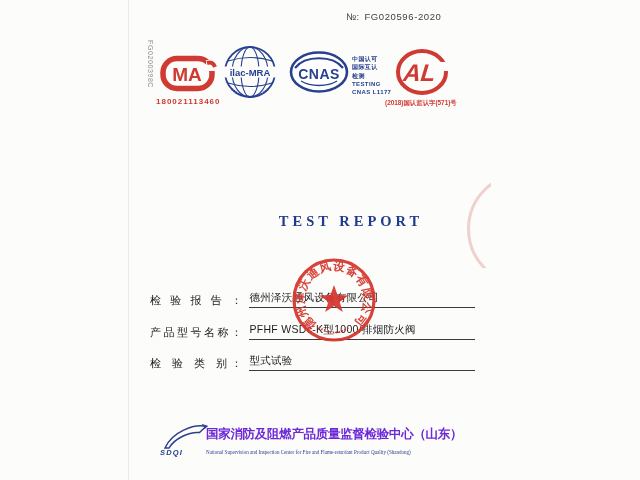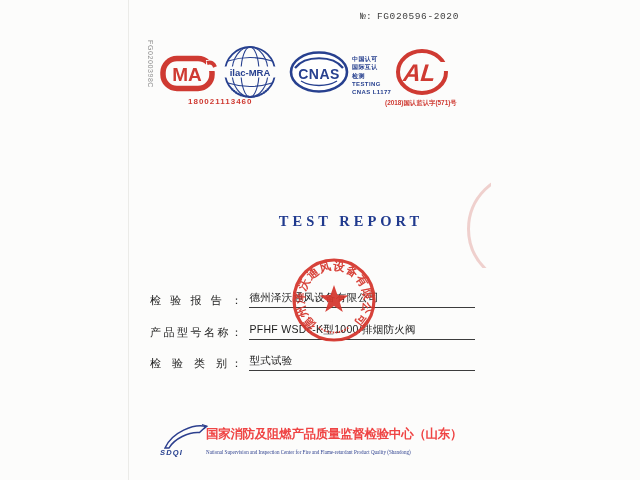--- a/index.html
+++ b/index.html
@@ -1,31 +1,31 @@
 <!DOCTYPE html>
 <html><head>
 <meta charset="utf-8">
 <style>
   html,body{margin:0;padding:0;}
   body{width:640px;height:480px;background:#fbfbfa;overflow:hidden;
        font-family:"Liberation Sans",sans-serif;-webkit-font-smoothing:antialiased;}
   .stage{position:relative;width:640px;height:480px;background:#fcfcfb;}
   .page-edge{position:absolute;left:128px;top:0;width:1px;height:480px;background:#ebebe8;}
 
-  .doc-no{position:absolute;left:360px;top:11px;font-family:Liberation Mono, monospace;
+  .doc-no{position:absolute;left:346px;top:11px;font-family:Liberation Sans, sans-serif;
           font-size:9.5px;color:#3f3f3f;letter-spacing:.3px;text-align:center;}
   .doc-no .num{margin-left:5px;letter-spacing:.6px;}
 
   .side-code{position:absolute;left:147px;top:40px;writing-mode:vertical-rl;
              font-size:7px;color:#8f8f8f;letter-spacing:.6px;}
 
   .logo{position:absolute;}
   .cma-svg{left:160px;top:54px;}
   .cma-no{position:absolute;left:156px;top:97px;font-size:8px;font-weight:bold;
-          color:#cf3a32;letter-spacing:1px;margin-left:32px;}
+          color:#cf3a32;letter-spacing:1px;}
   .ilac-svg{left:223px;top:45px;}
   .cnas-svg{left:289px;top:50px;}
   .cnas-desc{position:absolute;left:352px;top:55px;font-size:6px;line-height:8.3px;
              color:#27408f;font-weight:bold;letter-spacing:.4px;}
   .cal-svg{left:395px;top:49px;}
   .cal-no{position:absolute;left:385px;top:99px;font-size:6.4px;color:#cf3a32;font-weight:bold;}
 
   .title-zh{position:absolute;left:224px;top:172px;font-size:33px;font-weight:bold;
             color:#203a8e;letter-spacing:10px;white-space:nowrap;}
   .title-en{position:absolute;left:0;top:213px;width:616px;text-align:center;
@@ -43,21 +43,21 @@
   .seal{position:absolute;left:291px;top:255px;opacity:.93;}
   .ghost-wrap{position:absolute;left:463px;top:180px;width:28px;height:88px;overflow:hidden;}
   .ghost-circle{position:absolute;left:4px;top:-8px;width:108px;height:108px;
                 border:3px solid rgba(213,115,110,.32);border-radius:50%;}
 
   .footer-logo-svg{left:163px;top:423px;}
   .footer-logo-text{position:absolute;left:160px;top:448px;width:48px;
                     font-size:7.5px;font-weight:bold;font-style:italic;color:#27408f;
                     letter-spacing:1.2px;}
   .footer-zh{position:absolute;left:206px;top:426px;font-size:12.5px;font-weight:bold;
-             color:#ef4444;letter-spacing:-.3px;white-space:nowrap;}
+             color:#6d28d9;letter-spacing:-.3px;white-space:nowrap;}
   .footer-en{position:absolute;left:206px;top:449px;font-family:"Liberation Serif",serif;
              font-size:6px;color:#2c3f8e;white-space:nowrap;transform:scaleX(.84);
              transform-origin:left top;}
   svg{position:absolute;overflow:visible;}
 </style>
 </head>
 <body>
 
 <div class="stage">
   <div class="page-edge"></div>

